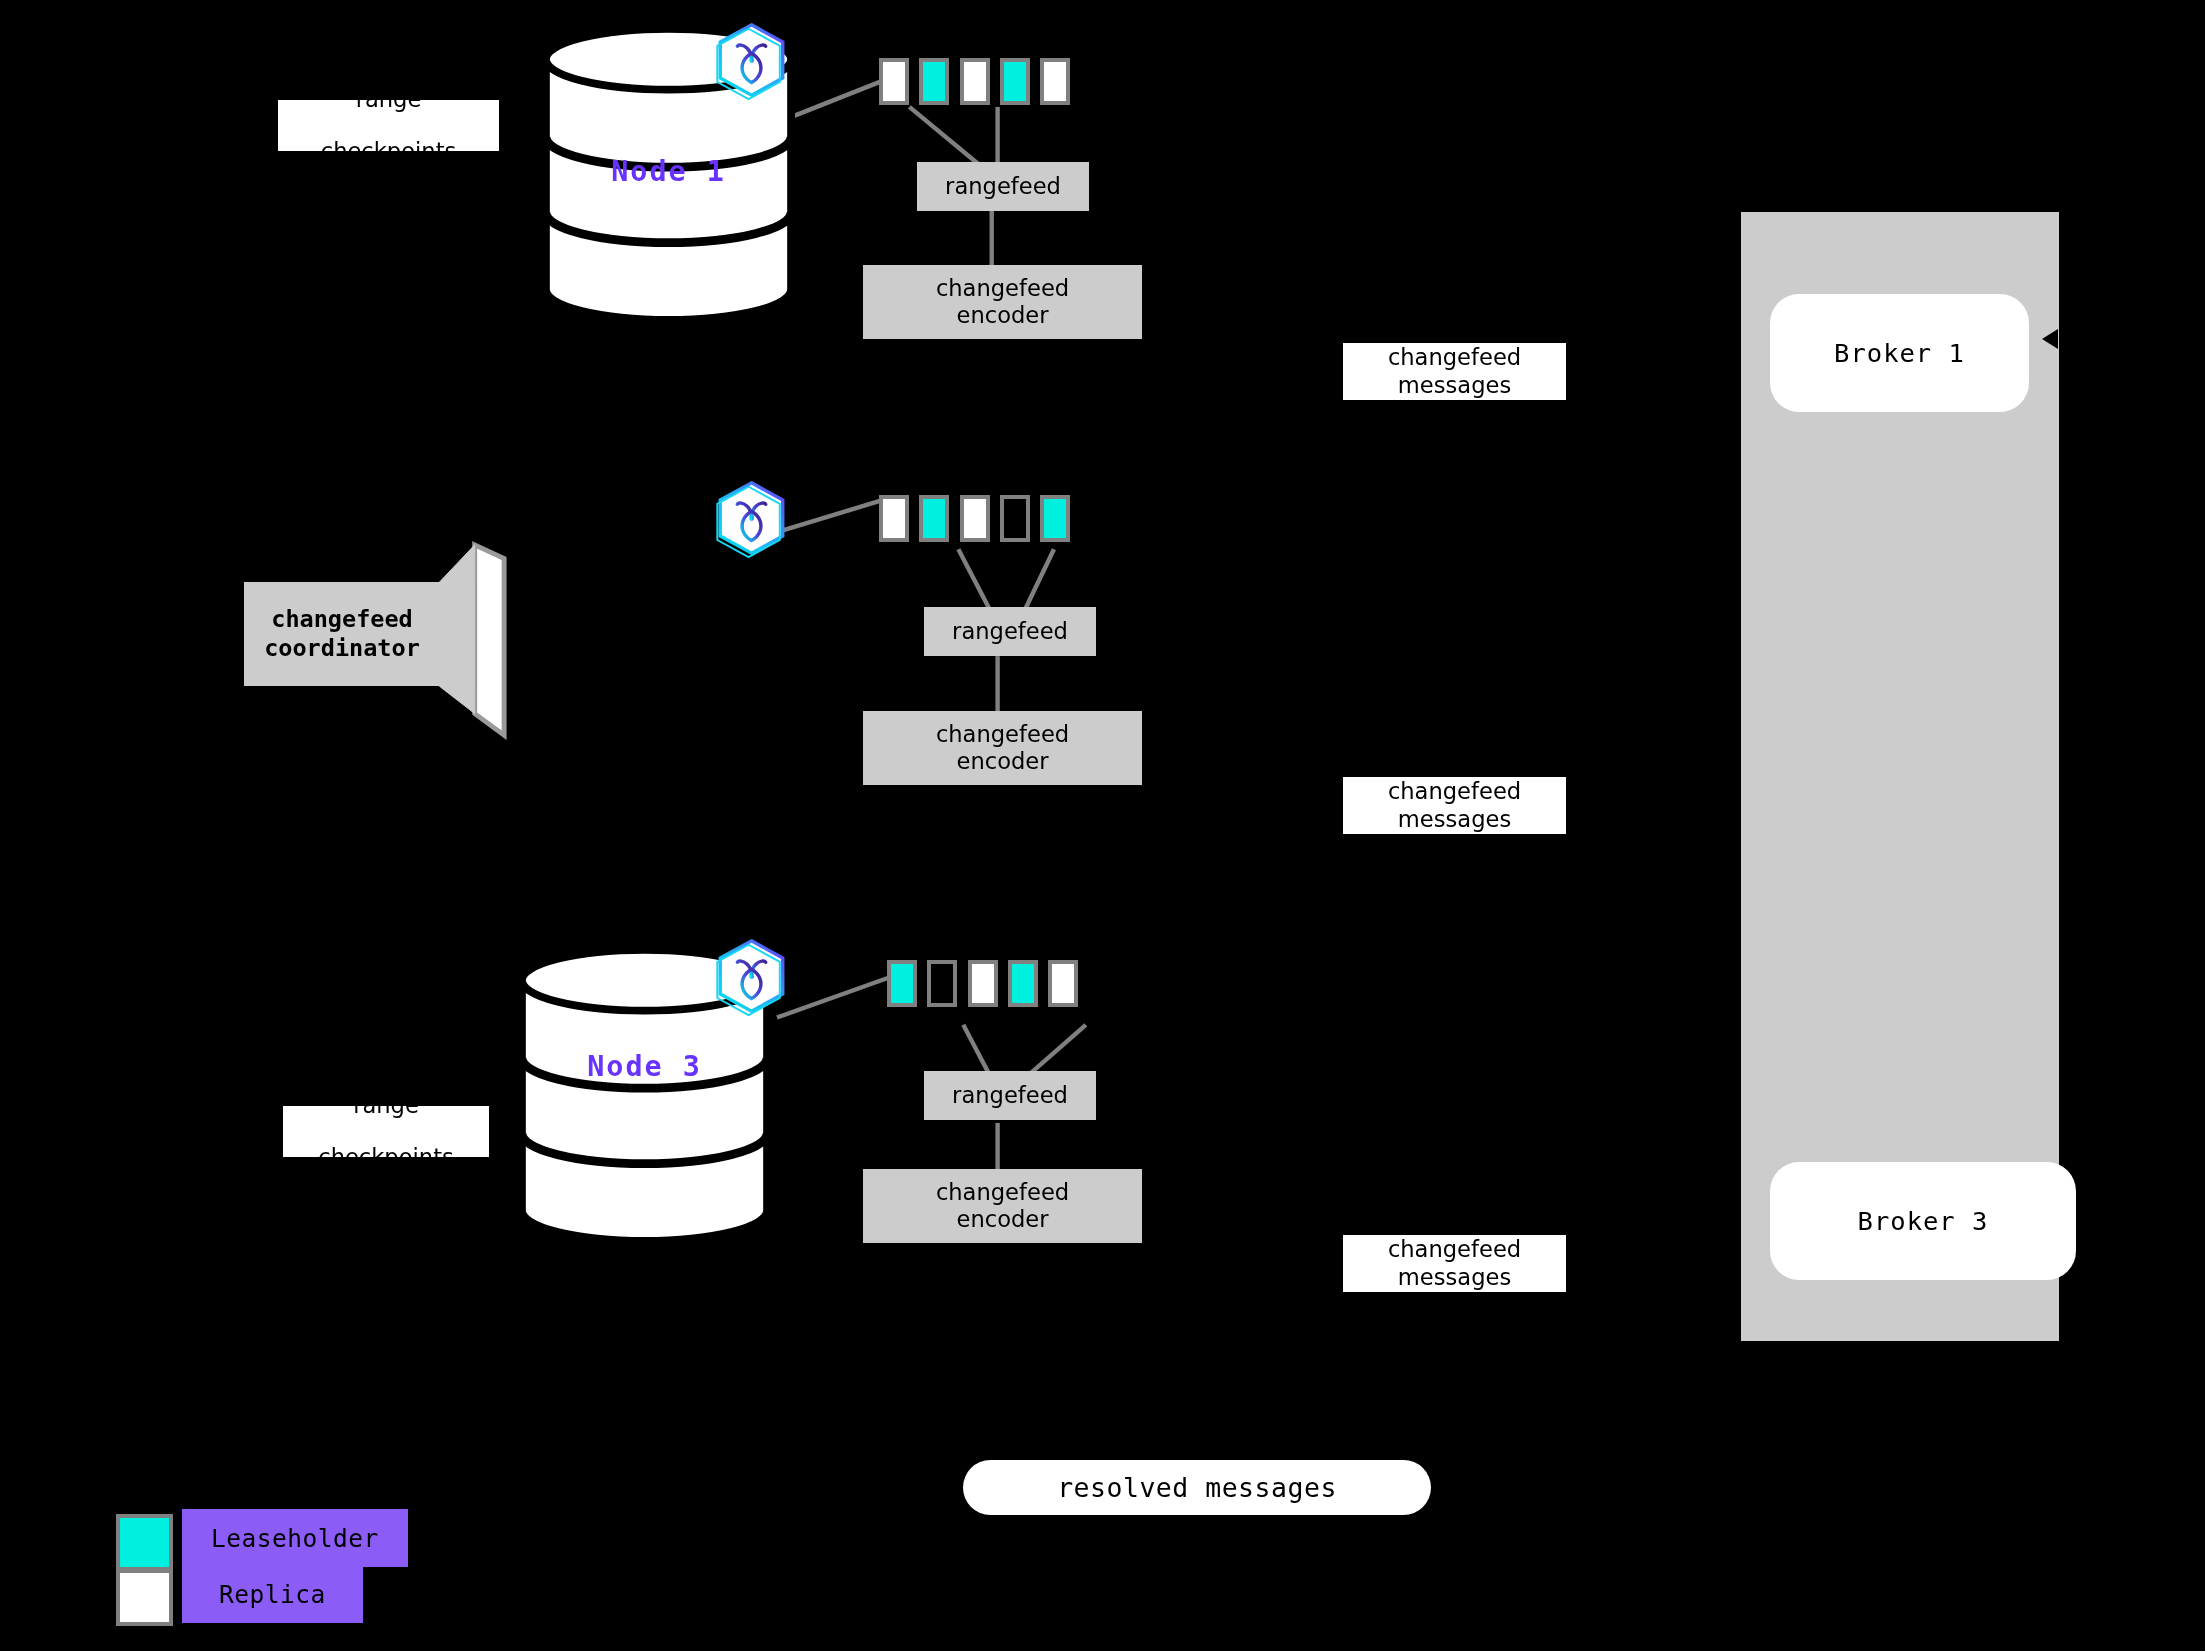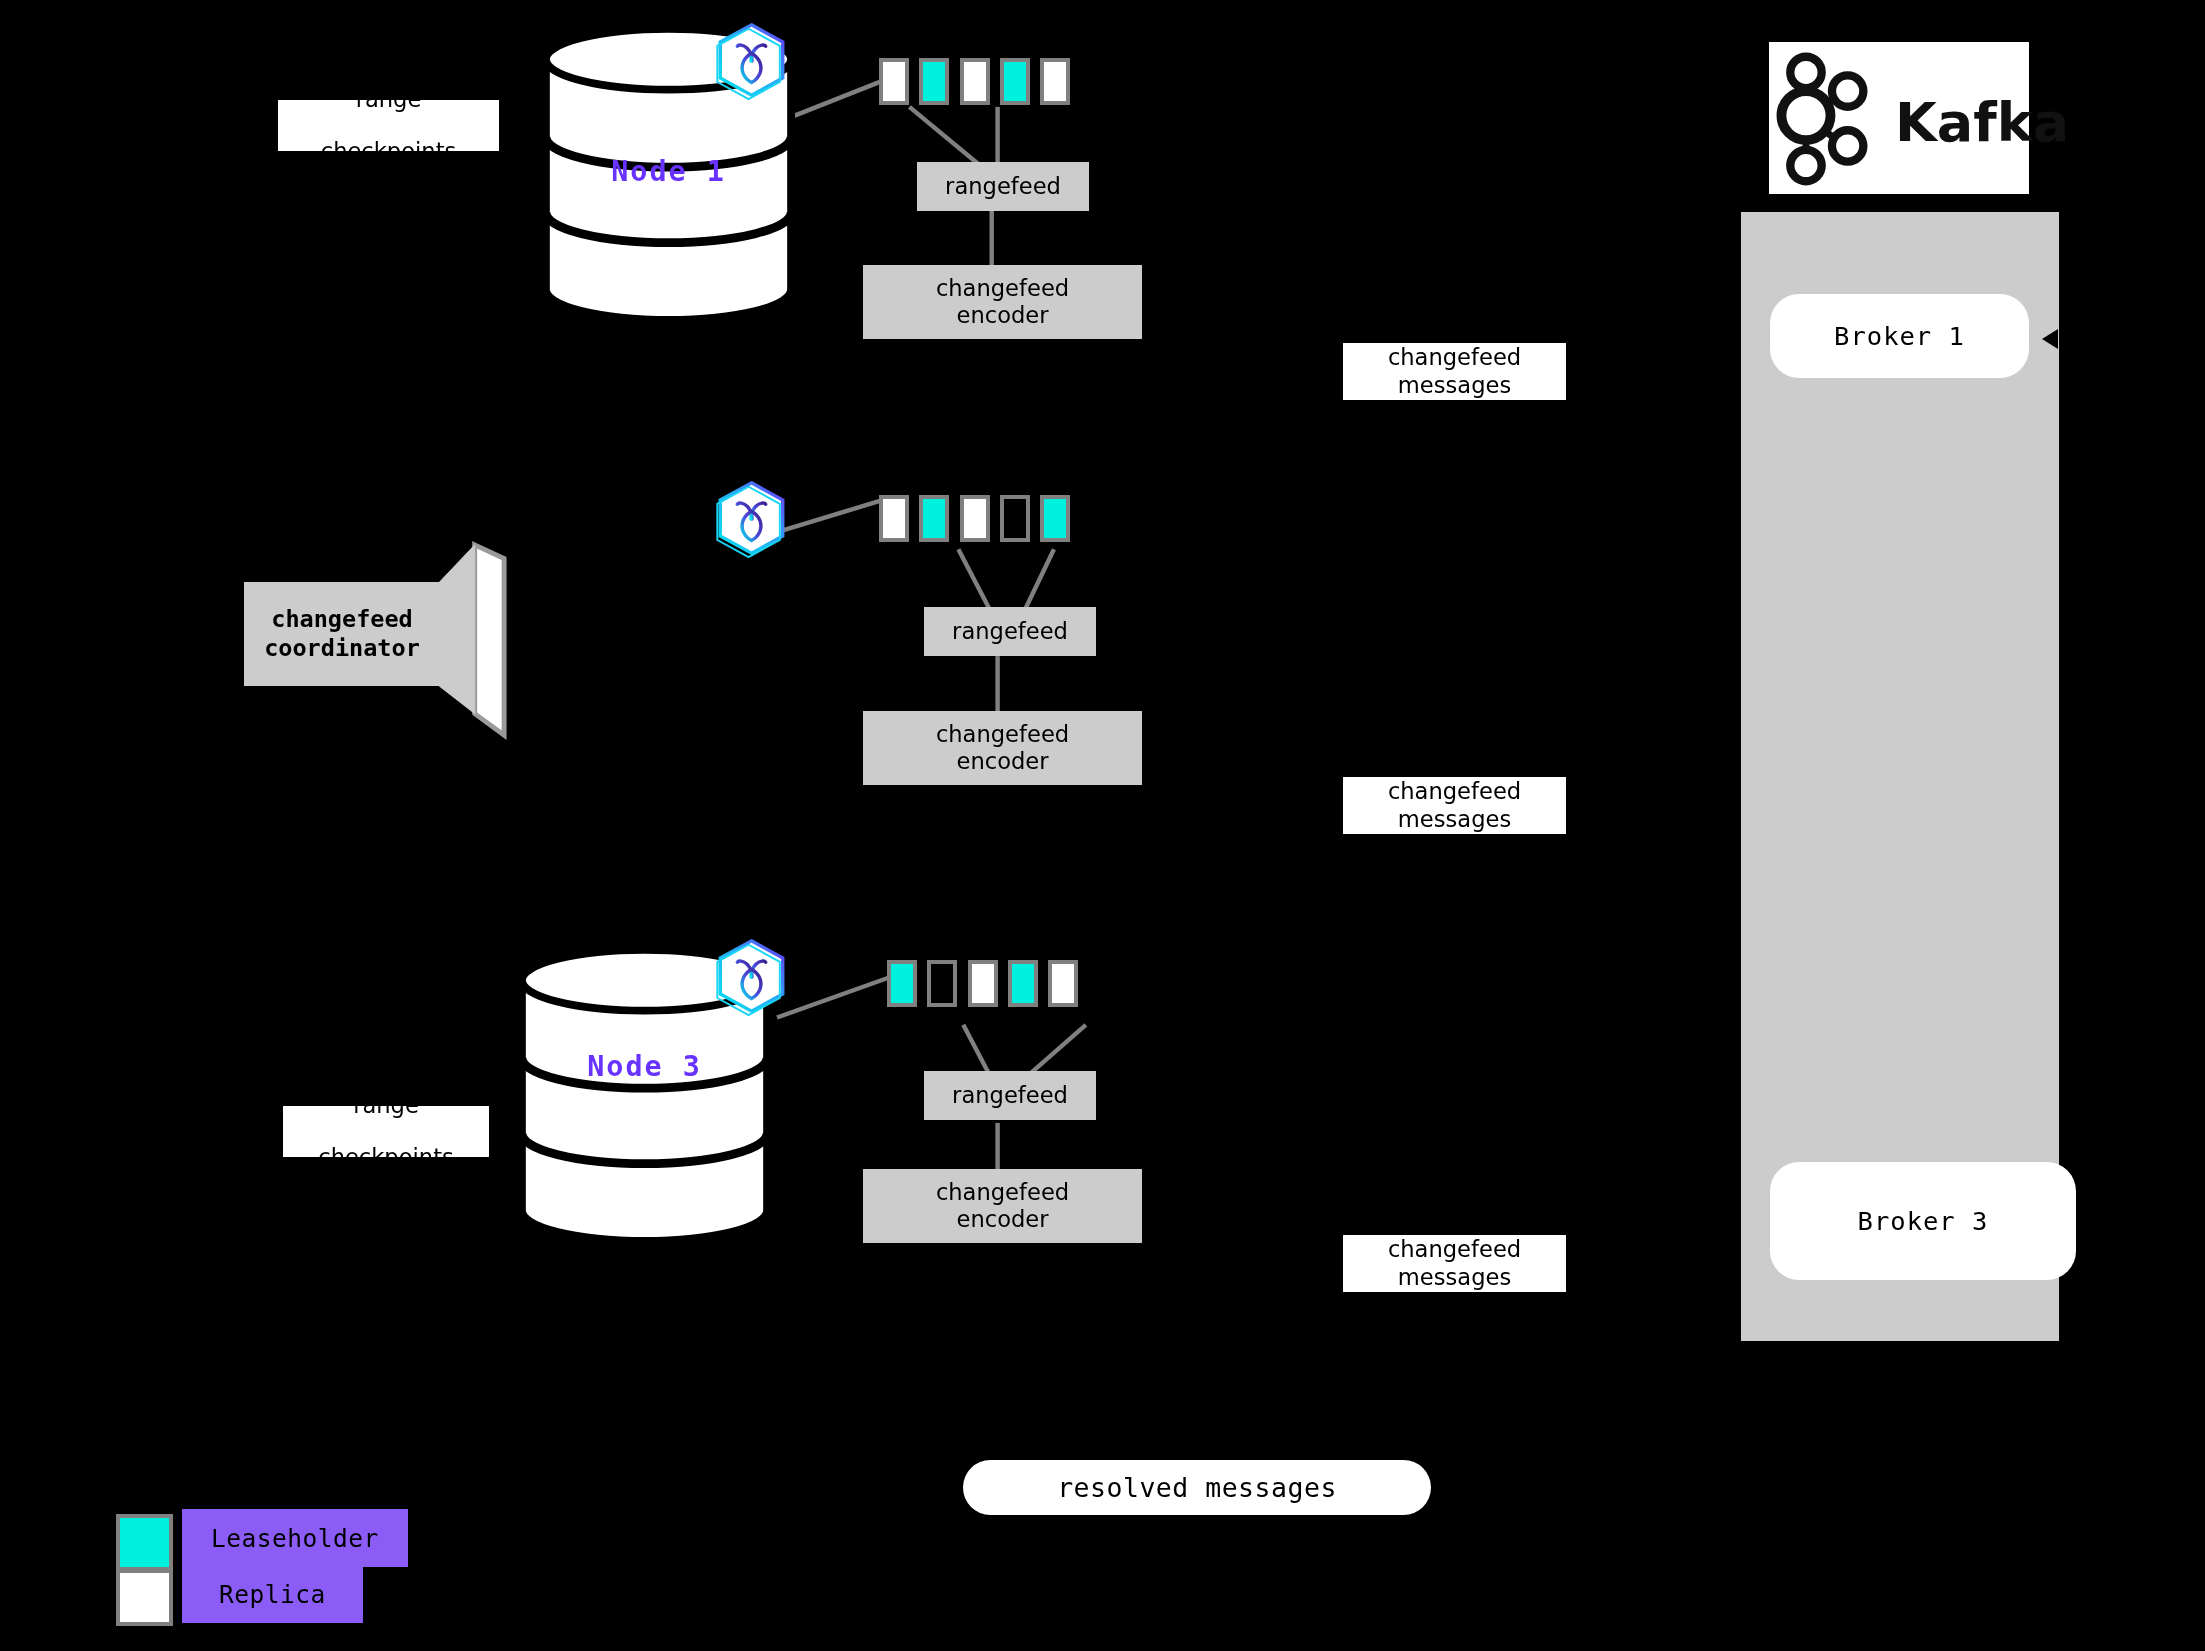--- a/index.html
+++ b/index.html
@@ -276,39 +276,23 @@
   </div>
   <div class="wbox" style="left:1343px;top:777px;width:223px;height:57px;flex-direction:column;">
     <span>changefeed</span>
     <span>messages</span>
   </div>
   <div class="wbox" style="left:1343px;top:1235px;width:223px;height:57px;flex-direction:column;">
     <span>changefeed</span>
     <span>messages</span>
   </div>
 
-  <div class="kafka-logo" style="left:1769px;top:42px;width:260px;height:152px;">
-    <svg width="123" height="152" viewBox="0 0 250 310">
-      <g stroke="#111" stroke-width="14" fill="none">
-        <line x1="75" y1="70" x2="75" y2="150"></line>
-        <line x1="75" y1="150" x2="150" y2="105"></line>
-        <line x1="75" y1="150" x2="150" y2="210"></line>
-        <line x1="75" y1="150" x2="75" y2="248"></line>
-      </g>
-      <circle cx="75" cy="150" r="50" fill="#fff" stroke="#111" stroke-width="20"></circle>
-      <circle cx="75" cy="62" r="32" fill="#fff" stroke="#111" stroke-width="17"></circle>
-      <circle cx="75" cy="252" r="32" fill="#fff" stroke="#111" stroke-width="17"></circle>
-      <circle cx="160" cy="100" r="32" fill="#fff" stroke="#111" stroke-width="17"></circle>
-      <circle cx="160" cy="212" r="32" fill="#fff" stroke="#111" stroke-width="17"></circle>
-    </svg>
-    <div class="kafka-word" style="left:126px;top:49px;font-size:54px;">Kafka</div>
-  </div>
 
   <div class="kafka-panel" style="left:1741px;top:212px;width:318px;height:1129px;">
-    <div class="broker" style="left:29px;top:82px;width:259px;height:84px;">Broker 1</div>
+    <div class="broker" style="left:29px;top:82px;width:259px;height:118px;">Broker 1</div>
     <div class="broker" style="left:29px;top:950px;width:306px;height:118px;">Broker 3</div>
   </div>
   <div class="arrow-tip" style="left:2042px;top:329px;"></div>
 
   <div class="pill" style="left:963px;top:1460px;width:468px;height:55px;">resolved messages</div>
 
   <div class="legend-sw" style="left:116px;top:1514px;background:#00F0E0;"></div>
   <div class="legend-lbl" style="left:182px;top:1509px;width:226px;height:58px;">Leaseholder</div>
 
   <div class="legend-sw" style="left:116px;top:1569px;background:#ffffff;"></div>

